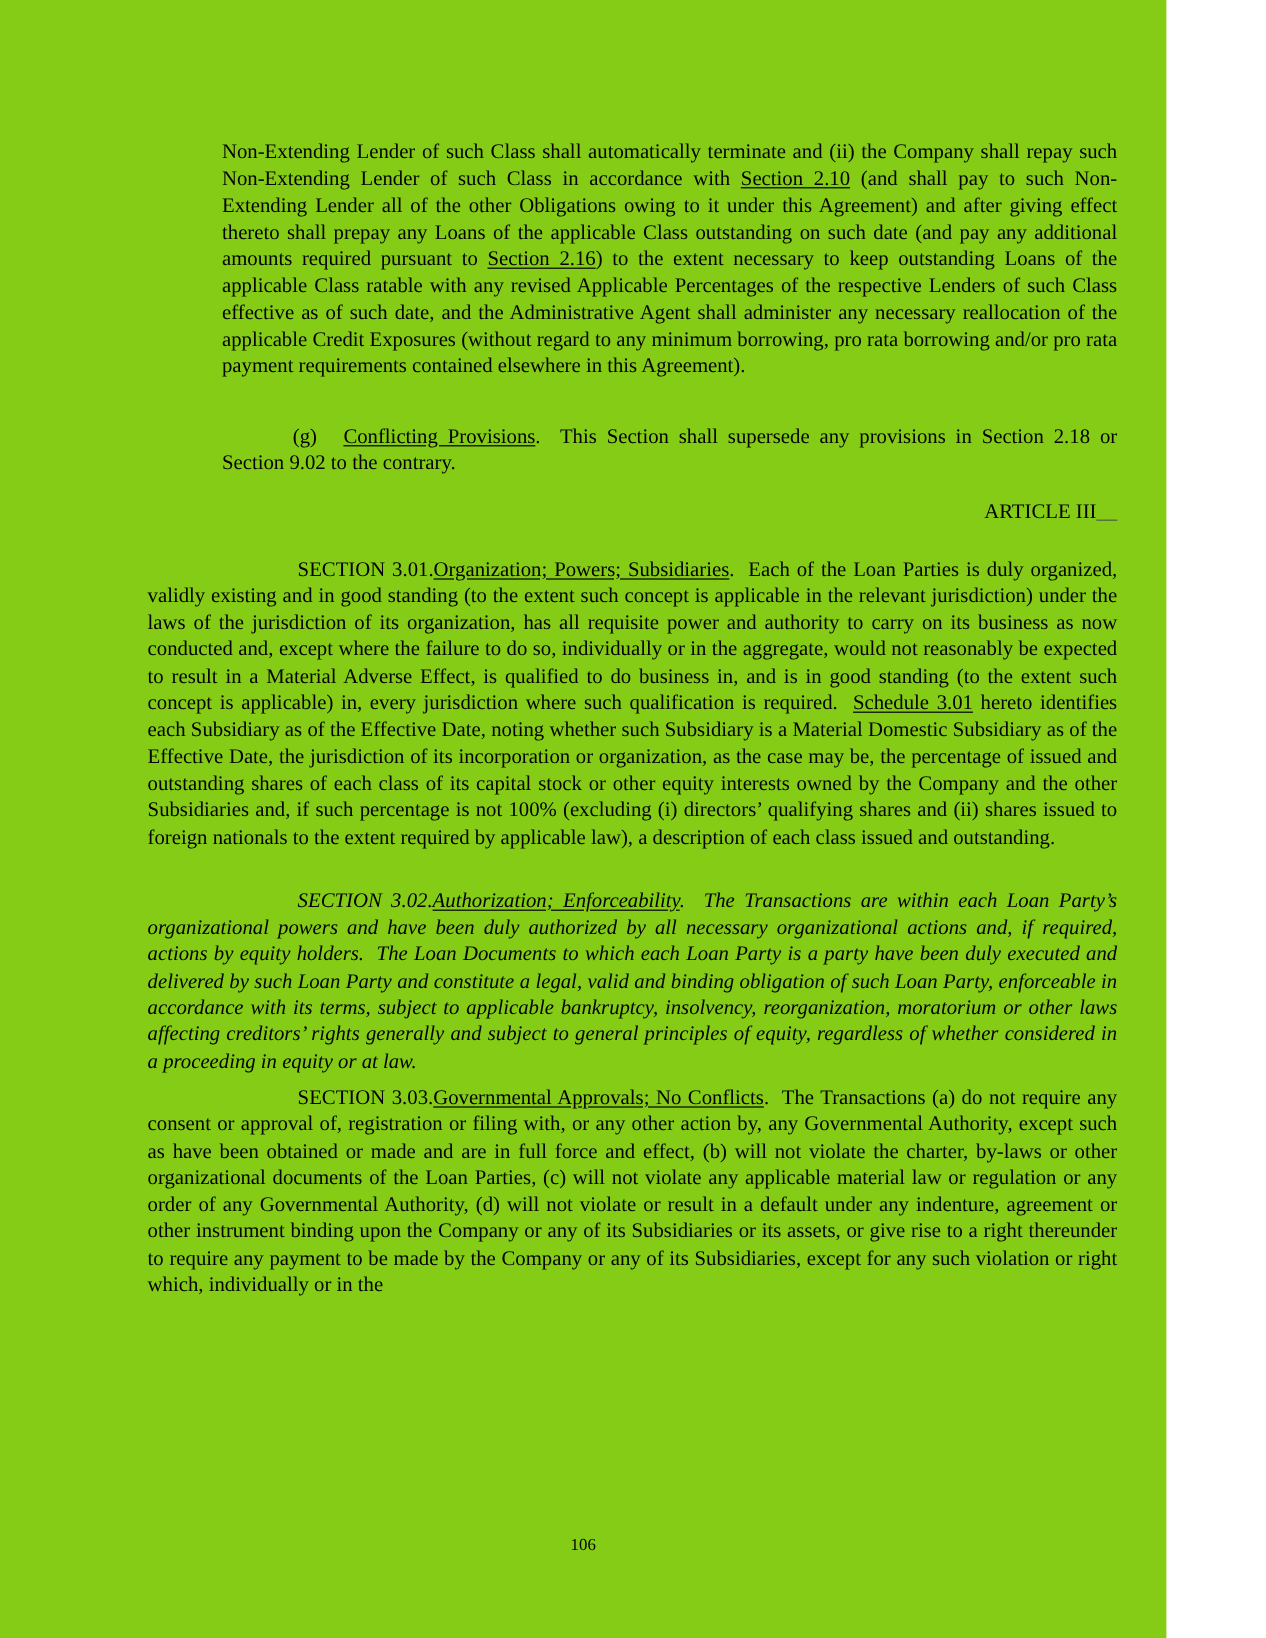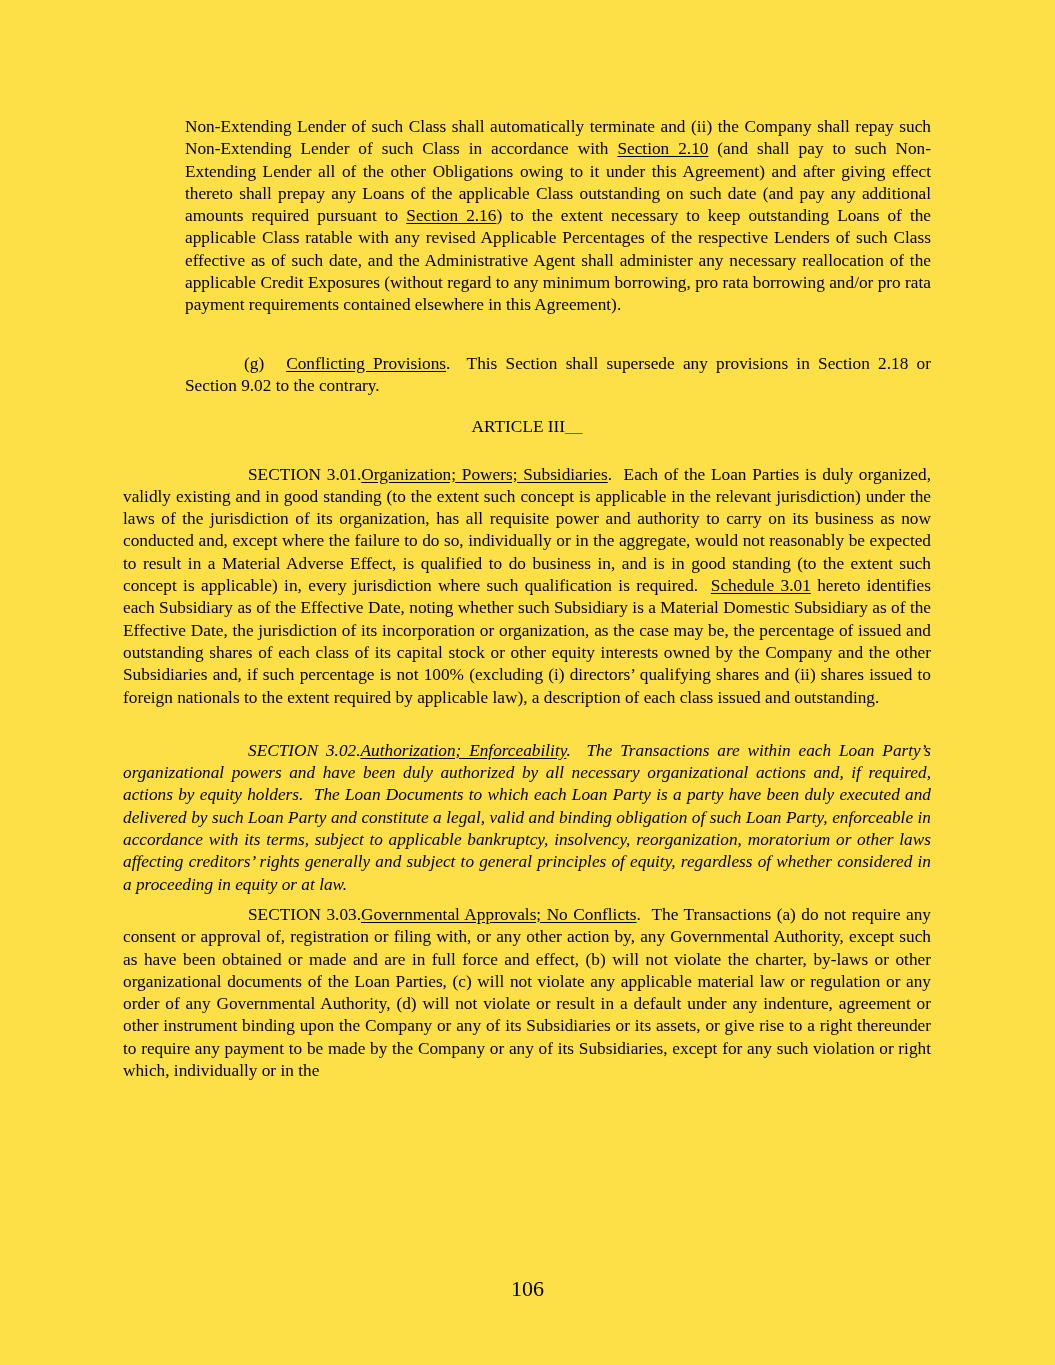--- a/index.html
+++ b/index.html
@@ -2,23 +2,23 @@
 <html><head>
 <meta charset="utf-8">
 <style>
   html, body {
     margin: 0;
     padding: 0;
     background: #ffffff;
   }
   .page {
     position: relative;
-    width: 1055px;
+    width: 972px;
     height: 1365px;
-    background: #fde047;
+    background: #84cc16;
     color: #000000;
     font-family: "Liberation Serif", "DejaVu Serif", serif;
     font-size: 17.3px;
     line-height: 22.3px;
     overflow: hidden;
   }
   .content {
     position: absolute;
     left: 123px;
     top: 116px;
@@ -26,40 +26,40 @@
   }
   .para {
     margin: 0 0 17px 0;
     text-align: justify;
   }
   
   .indent { margin-left: 62px; }
   .para[data-block="0"] { margin-bottom: 28px; }
   .gfirst { text-indent: 59px; margin-bottom: 19px; margin-top: 36px; }
   
-  .center { text-align: center; text-indent: 0; }
+  .center { text-align: right; text-indent: 0; }
   .para[data-block="2"] { margin-bottom: 25px; }
   .para[data-block="3"] { margin-bottom: 23px; }
   
   .findent { text-indent: 125px; }
   .para[data-block="4"] { margin-bottom: 17px; }
   .para[data-block="5"] { margin-bottom: 31px; }
   .para[data-block="6"] { margin-bottom: 8px; font-style: italic; }
   .para.last { margin-bottom: 0; }
   .u { text-decoration: underline; text-underline-offset: 2px; }
   .dim { color: #4a4a4a; }
   .tab { display: inline-block; width: 22px; }
   .pagenum {
     position: absolute;
     left: 0;
     right: 0;
     top: 1278px;
     text-align: center;
     font-family: "Liberation Serif", "DejaVu Serif", serif;
-    font-size: 22px;
+    font-size: 14px;
     color: #000000;
   }
 </style>
 </head>
 <body>
 
 <main class="page">
   <section class="content">
     <p class="para indent" data-block="0"><span>Non-Extending Lender of such Class shall automatically terminate and (ii) the Company shall repay such Non-Extending Lender of such Class in accordance with </span><span class="u">Section 2.10</span><span> (and shall pay to such Non-Extending Lender all of the other Obligations owing to it under this Agreement) and after giving effect thereto shall prepay any Loans of the applicable Class outstanding on such date (and pay any additional amounts required pursuant to </span><span class="u">Section 2.16</span><span>) to the extent necessary to keep outstanding Loans of the applicable Class ratable with any revised Applicable Percentages of the respective Lenders of such Class effective as of such date, and the Administrative Agent shall administer any necessary reallocation of the applicable Credit Exposures (without regard to any minimum borrowing, pro rata borrowing and/or pro rata payment requirements contained elsewhere in this Agreement).</span></p>
     <p class="para indent gfirst" data-block="1"><span>(g)</span><span class="tab"></span><span class="u">Conflicting Provisions</span><span>.&nbsp; This Section shall supersede any provisions in Section 2.18 or Section 9.02 to the contrary.</span></p>

